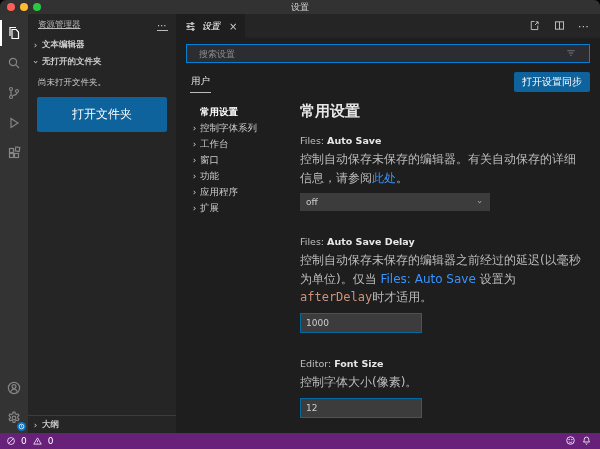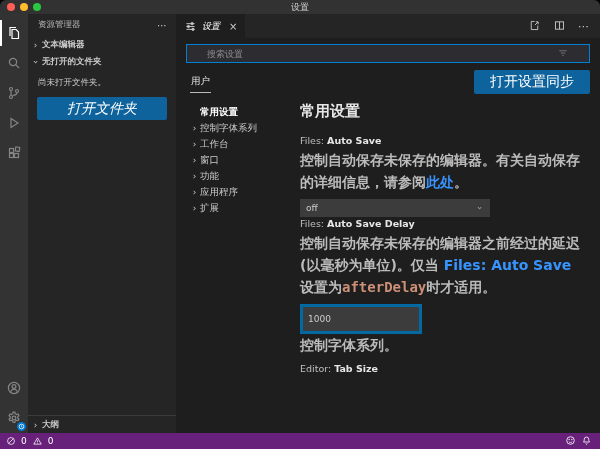--- a/index.html
+++ b/index.html
@@ -21,67 +21,67 @@
   .ab-item { width:28px; height:30px; display:flex; align-items:center; justify-content:center; position:relative; }
   .ab-item svg { stroke:#858585; fill:none; stroke-width:1.2; }
   .ab-item.active svg { stroke:#ffffff; }
   .ab-item.active::before { content:""; position:absolute; left:0; top:2px; bottom:2px; width:2px; background:#fff; }
   .ab-spacer { flex:1; }
   .badge { position:absolute; right:2px; bottom:2px; width:9px; height:9px; border-radius:50%; background:var(--badge); display:flex; align-items:center; justify-content:center; }
   .badge svg { stroke:#fff; stroke-width:1.3; }
 
   
   .sidebar { width:148px; background:var(--sidebar); display:flex; flex-direction:column; flex:0 0 auto; }
-  .sb-header { height:22px; display:flex; align-items:center; justify-content:space-between; padding:0 8px 0 10px; color:#bbbbbb; font-size:8.5px; }
+  .sb-header { height:22px; display:flex; align-items:center; justify-content:space-between; padding:0 8px 0 10px; color:#bbbbbb; font-size:8.5px;text-decoration:underline; }
   .sb-more { color:#cccccc; letter-spacing:1px; font-size:10px; }
   .sb-row { height:17px; display:flex; align-items:center; gap:2px; padding-left:3px; font-weight:bold; font-size:8.5px; color:#cccccc; }
   .chev { display:inline-block; width:9px; text-align:center; font-size:9px; color:#cccccc; font-weight:normal; }
   .chev.down { transform:rotate(90deg); }
   .sb-msg { padding:7px 10px 6px 10px; font-size:8.5px; color:#cccccc; }
-  .open-folder { margin:2px 9px; height:23px; background:var(--accent); color:#ffffff; border:none; border-radius:2px; font-size:14px; font-family:inherit; display:flex; align-items:center; justify-content:center; width:calc(100% - 18px); cursor:pointer;font-style:italic; }
+  .open-folder { margin:2px 9px; height:35px; background:var(--accent); color:#ffffff; border:none; border-radius:2px; font-size:12px; font-family:inherit; display:flex; align-items:center; justify-content:center; width:calc(100% - 18px); cursor:pointer; }
   .sb-bottom { margin-top:auto; border-top:1px solid #3c3c3c; }
 
   
   .editor-area { flex:1; display:flex; flex-direction:column; min-width:0; background:var(--editor); }
   .tabbar { height:24px; background:var(--tabbar); display:flex; justify-content:space-between; align-items:stretch; flex:0 0 auto; }
   .tab { display:flex; align-items:center; gap:5px; padding:0 8px; background:var(--editor); color:#ffffff; }
   .tab-label { font-style:italic; font-size:9px; }
   .tab-close { color:#cccccc; font-size:10px; margin-left:4px; }
   .tab svg { stroke:#c5c5c5; fill:none; stroke-width:1.2; }
   .editor-actions { display:flex; align-items:center; gap:12px; padding-right:10px; color:#cccccc; }
   .editor-actions svg { stroke:#cccccc; fill:none; stroke-width:1.1; }
   .ellipsis { font-size:11px; letter-spacing:1px; color:#cccccc; }
 
   
   .settings-editor { flex:1; display:flex; flex-direction:column; min-height:0; padding-top:6px; }
   .search-row { padding:0 10px 5px 10px; }
-  .search-box { height:19px; background:#2d2d31; border:1px solid var(--focus); display:flex; align-items:center; padding:0 20px; }
+  .search-box { height:19px; background:#2d2d31; border:1px solid var(--focus); display:flex; align-items:center; padding:0 12px; }
   .search-input { flex:1; background:transparent; border:none; outline:none; color:#cccccc; font-size:9px; font-family:inherit; caret-color:#fff; }
   .search-input::placeholder { color:#8b8b8b; }
   .filter-icon svg { stroke:#7a7a7a; fill:none; stroke-width:1.2; }
   .scope-row { display:flex; align-items:center; justify-content:space-between; padding:2px 10px 0 14px; height:26px; flex:0 0 auto; }
   .scope-tab { font-size:9.5px; color:#e7e7e7; padding:3px 1px 4px 1px; border-bottom:1px solid #bbbbbb; }
-  .sync-btn { background:var(--accent); color:#fff; border:none; border-radius:2px; font-size:14px; font-family:inherit; padding:3px 16px; cursor:pointer; }
+  .sync-btn { background:var(--accent); color:#fff; border:none; border-radius:2px; font-size:10px; font-family:inherit; padding:3px 8px; cursor:pointer; }
 
   .settings-body { flex:1; display:flex; min-height:0; }
   .toc { width:120px; padding:10px 0 0 14px; flex:0 0 auto; }
   .toc-row { height:16px; display:flex; align-items:center; font-size:9.5px; color:#cccccc; cursor:pointer; }
   .toc-row .chev { color:#cccccc; }
   .toc-row.active { color:#ffffff; font-weight:bold; }
   .toc-label { padding-left:1px; }
   .settings-content { flex:1; padding:6px 14px 0 4px; overflow:hidden; min-width:0; }
   .settings-heading { font-size:15px; font-weight:bold; color:#e7e7e7; margin:2px 0 14px 0; }
-  .setting { margin-bottom:1px; }
+  .setting { margin-bottom:25px; }
   .setting-label { font-size:9.5px; margin-bottom:4px; }
   .setting-cat { color:#bfbfbf; }
   .setting-name { color:#e7e7e7; font-weight:bold; }
-  .setting-desc { font-size:14px; line-height:1.55; color:#bbbbbb; margin-bottom:6px; max-width:300px;font-weight:bold; }
+  .setting-desc { font-size:12px; line-height:1.55; color:#bbbbbb; margin-bottom:6px; max-width:300px; }
   .lnk { color:var(--link); cursor:pointer; }
   .code { font-family:"DejaVu Sans Mono","Liberation Mono",monospace; color:var(--code); }
-  .ctl-input { height:30px; background:var(--input); border:3px solid #0369a1; color:#cccccc; font-size:9px; font-family:inherit; padding:0 5px; outline:none; }
+  .ctl-input { height:20px; background:var(--input); border:1px solid #0369a1; color:#cccccc; font-size:9px; font-family:inherit; padding:0 5px; outline:none; }
   .ctl-input.narrow { width:122px; }
   .ctl-input.wide { width:100%; max-width:288px; }
   .select-box { width:190px; height:18px; background:var(--input); display:flex; align-items:center; justify-content:space-between; padding:0 6px; color:#cccccc; cursor:pointer; }
   .select-box .chev { color:#aaaaaa; }
 
   
   .statusbar { height:16px; background:var(--statusbar); display:flex; align-items:center; justify-content:space-between; padding:0 8px 0 6px; color:#ffffff; flex:0 0 auto; }
   .sb-left, .sb-right { display:flex; align-items:center; gap:5px; }
   .statusbar svg { stroke:#ffffff; fill:none; stroke-width:1.2; }
   .sb-count { font-size:9px; }
@@ -263,20 +263,21 @@
             <div>
                 <div class="setting">
                   <div class="setting-label"><span class="setting-cat">Files: </span><span class="setting-name">Auto Save</span></div>
                   <div class="setting-desc"><span>控制自动保存未保存的编辑器。有关自动保存的详细信息，请参阅</span><span class="lnk">此处</span><span>。</span></div>
                   <div class="select-box">
                     <span>off</span>
                     <span class="chev down">›</span>
                   </div>
                 </div>
                 <div class="setting"><div class="setting-label"><span class="setting-cat">Files: </span><span class="setting-name">Auto Save Delay</span></div><div class="setting-desc"><span>控制自动保存未保存的编辑器之前经过的延迟(以毫秒为单位)。仅当 </span><span class="lnk">Files: Auto Save</span><span> 设置为</span><span class="code">afterDelay</span><span>时才适用。</span></div><input class="ctl-input narrow" value="1000" style=""></div>
+                <div class="setting"><div class="setting-label"><span class="setting-cat">Editor: </span><span class="setting-name">Font Size</span></div><div class="setting-desc"><span>控制字体大小(像素)。</span></div><input class="ctl-input narrow" value="12" style=""></div>
                 <div class="setting"><div class="setting-desc"><span>控制字体系列。</span></div></div>
                 <div class="setting">
                   <div class="setting-label"><span class="setting-cat">Editor: </span><span class="setting-name">Tab Size</span></div>
                 </div>
               </div>
           </div>
         </div>
       </div>
     </div>
   </div>

